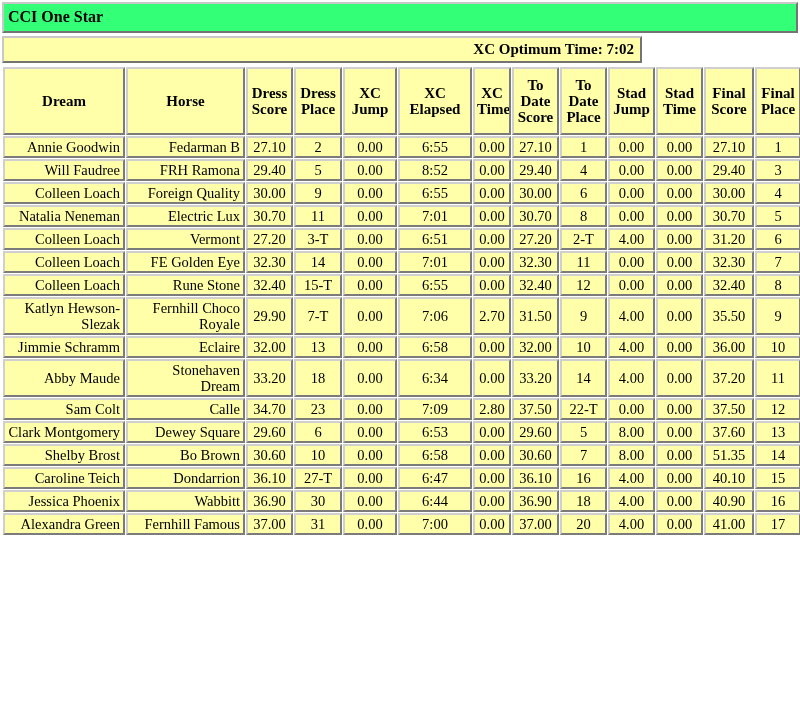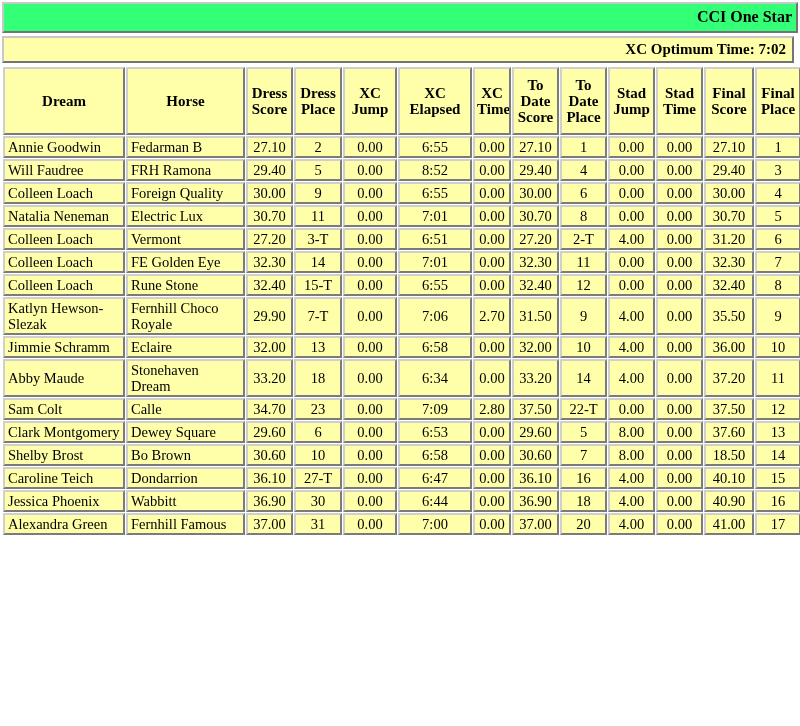--- a/index.html
+++ b/index.html
@@ -23,31 +23,31 @@
   
   table.banner {
     width: 796px;
     border-collapse: separate;
     border-spacing: 0;
     margin: 0 0 3px 0;
   }
   td.banner-cell {
     background: #33ff77;
     border: 2px outset #c8c8c8;
-    text-align: right;
+    text-align: left;
     font-weight: bold;
     font-size: 16px;
     color: #000;
     padding: 3px 4px 4px 4px;
     height: 20px;
     line-height: 18px;
   }
 
   table.subbanner {
-    width: 792px;
+    width: 640px;
     border-collapse: separate;
     border-spacing: 0;
     margin: 0 16px 3px 0;
   }
   td.subbanner-cell {
     background: #ffffaa;
     border: 2px outset #c8c8c8;
     text-align: right;
     font-weight: bold;
     font-size: 15px;
@@ -79,21 +79,21 @@
   }
   table.results th {
     font-weight: bold;
     text-align: center;
     font-size: 15px;
     line-height: 16px;
     height: 60px;
     padding: 2px 2px;
   }
   td.c-rider, td.c-horse {
-    text-align: left;
+    text-align: right;
     padding-left: 4px;
     margin-top: 46px;
   }
   td.num {
     text-align: center;
   }
 
   
   col.w-rider   { width: 122px; }
   col.w-horse   { width: 119px; }
@@ -349,21 +349,21 @@
           <td class="c-horse">Bo Brown</td>
           <td class="num">30.60</td>
           <td class="num">10</td>
           <td class="num">0.00</td>
           <td class="num">6:58</td>
           <td class="num">0.00</td>
           <td class="num">30.60</td>
           <td class="num">7</td>
           <td class="num">8.00</td>
           <td class="num">0.00</td>
-          <td class="num">18.50</td>
+          <td class="num">51.35</td>
           <td class="num">14</td>
         </tr>
         <tr>
           <td class="c-rider">Caroline Teich</td>
           <td class="c-horse">Dondarrion</td>
           <td class="num">36.10</td>
           <td class="num">27-T</td>
           <td class="num">0.00</td>
           <td class="num">6:47</td>
           <td class="num">0.00</td>

